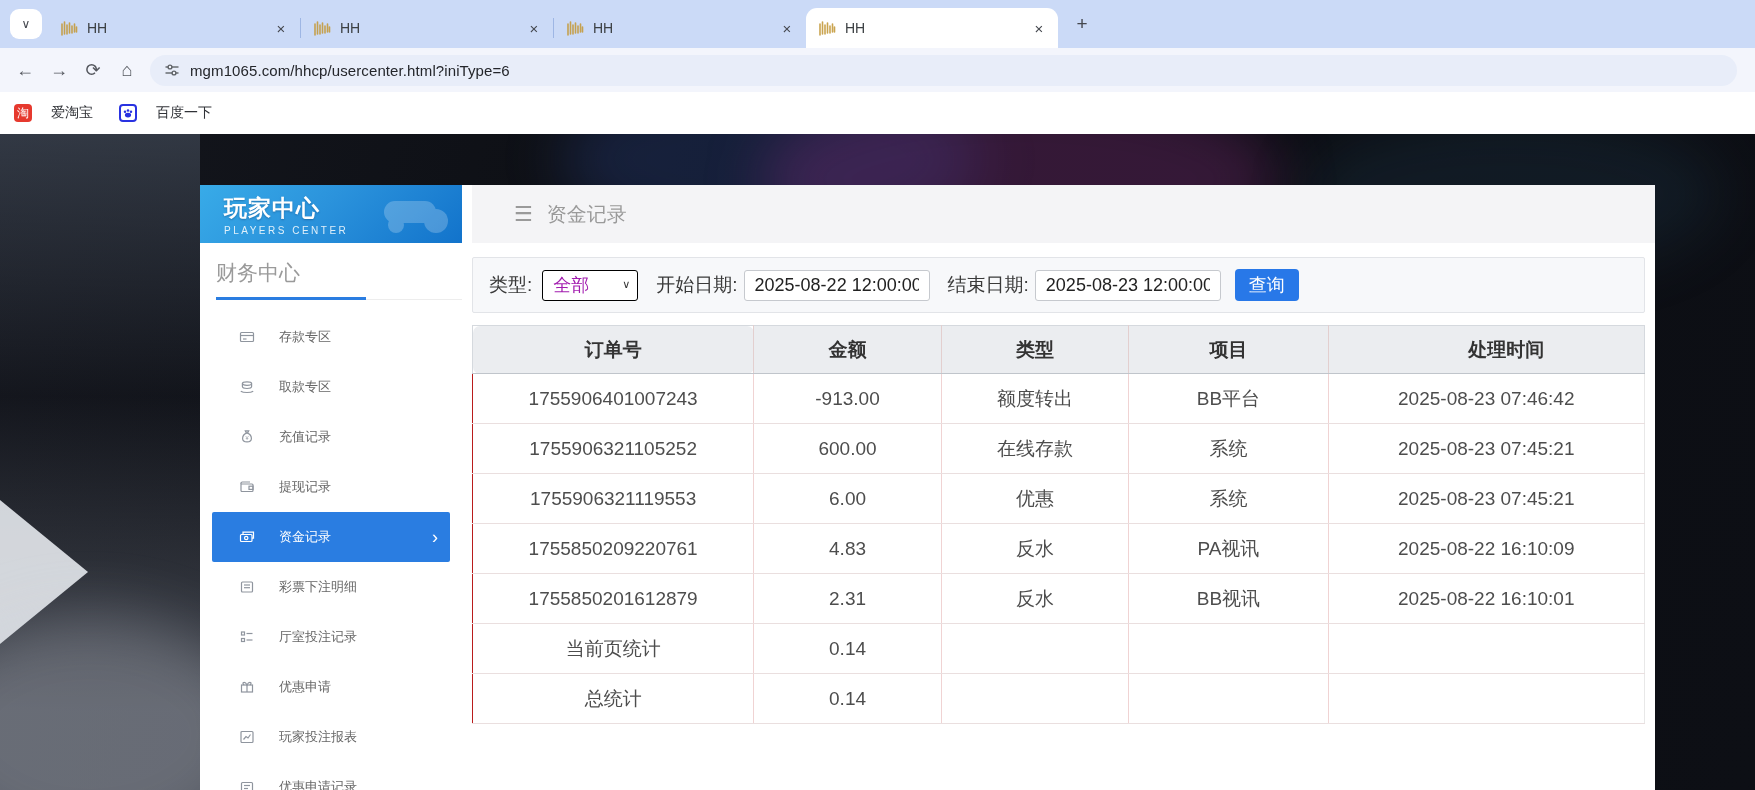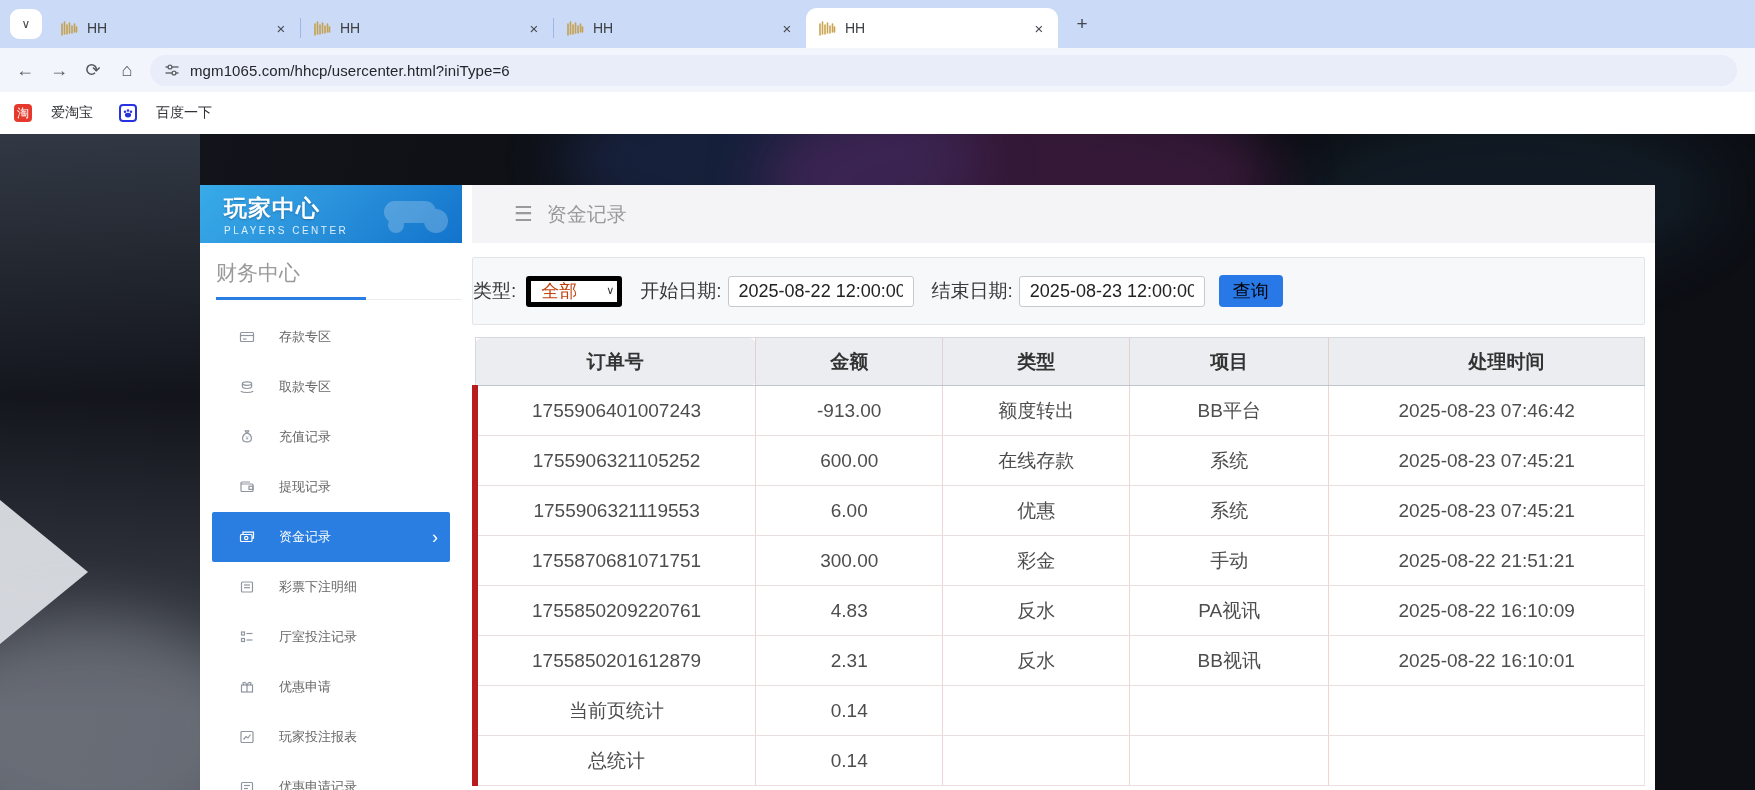--- a/index.html
+++ b/index.html
@@ -77,44 +77,44 @@
   .menu-item.active .mi-chevron { position:absolute; right:12px; color:#fff; font-size:18px; }
 
   
   .main { flex:1; background:#fff; display:flex; flex-direction:column; min-width:0; }
   .main-header { height:58px; background:#f4f4f6; margin-left:10px; display:flex; align-items:center;
     padding-left:42px; }
   .menu-toggle { color:#9a9a9a; font-size:21px; cursor:pointer; }
   .main-title { color:#9a9a9a; font-size:20px; margin-left:14px; }
   .content { padding:14px 10px 0 10px; }
 
-  .filter-card { border:1px solid #e2e4e8; background:#f7f8fa; border-radius:2px; height:68px;
-    display:flex; align-items:center; }
+  .filter-card { border:1px solid #e2e4e8; background:#f7f8fa; border-radius:2px; height:56px;
+    display:flex; align-items:center; padding-left:16px; }
   .f-label { font-size:19px; color:#3a3a3a; }
   .type-select-wrap { position:relative; margin-left:10px; }
-  .type-select { appearance:none; -webkit-appearance:none; width:96px; height:31px; border:5px solid #000000;
-    border-radius:3px; background:#fff; font-size:18px; color:#c2410c; padding:0 24px 0 10px;
+  .type-select { appearance:none; -webkit-appearance:none; width:96px; height:31px; border:1px solid #000000;
+    border-radius:3px; background:#fff; font-size:18px; color:#a21caf; padding:0 24px 0 10px;
     font-family:inherit; }
   .select-arrow { position:absolute; right:8px; top:8px; font-size:11px; color:#333; pointer-events:none; }
   .date-label { margin-left:18px; }
   .date-input { margin-left:6px; width:186px; height:31px; border:1px solid #c6c9ce; border-radius:3px;
     background:#fff; font-size:18px; color:#222; text-align:left; padding:0 10px; font-family:inherit; }
-  .search-btn { margin-left:14px; width:64px; height:32px; background:#2878e8; color:#000000; border:none;
+  .search-btn { margin-left:14px; width:64px; height:32px; background:#2878e8; color:#ffffff; border:none;
     border-radius:4px; font-size:18px; cursor:pointer; font-family:inherit; }
 
   table.records { width:100%; margin-top:12px; border-collapse:collapse; table-layout:fixed; }
   .records th { height:48px; background:#ebedf0; color:#333; font-size:19px; font-weight:700;
     border:1px solid #d5d9de; border-left:1px solid #e3cfcf; border-right:1px solid #e3cfcf;
     border-bottom:1px solid #c0c5cb; }
   .records th:first-child { border-left:1px solid #d5d9de;border-radius:7px; }
   .records th:last-child { border-right:1px solid #d5d9de; }
   .records td { height:50px; color:#4d4d4d; font-size:19px; text-align:center; background:#fff;
     border-top:1px solid #eadfdf; border-bottom:1px solid #eadfdf;
     border-left:1px solid #f0d3d3; border-right:1px solid #f0d3d3; }
-  .records td:first-child { border-left:6px solid #b91c1c; }
+  .records td:first-child { border-left:1px solid #b91c1c; }
   .records td:last-child { border-right:1px solid #e8e8e8; }
   .col-order { width:24%; } .col-amount { width:16%; } .col-type { width:16%; }
   .col-item { width:17%; } .col-time { width:27%;padding-left:40px; }
 </style>
 </head>
 <body>
 
 <div class="tabstrip">
   <div class="tab-search">
     <span>∨</span>
@@ -392,27 +392,20 @@
               <td>2025-08-23 07:45:21</td>
             </tr>
             <tr>
               <td>1755906321119553</td>
               <td>6.00</td>
               <td>优惠</td>
               <td>系统</td>
               <td>2025-08-23 07:45:21</td>
             </tr>
             <tr>
-              <td>1755870681071751</td>
-              <td>300.00</td>
-              <td>彩金</td>
-              <td>手动</td>
-              <td>2025-08-22 21:51:21</td>
-            </tr>
-            <tr>
               <td>1755850209220761</td>
               <td>4.83</td>
               <td>反水</td>
               <td>PA视讯</td>
               <td>2025-08-22 16:10:09</td>
             </tr>
             <tr>
               <td>1755850201612879</td>
               <td>2.31</td>
               <td>反水</td>

